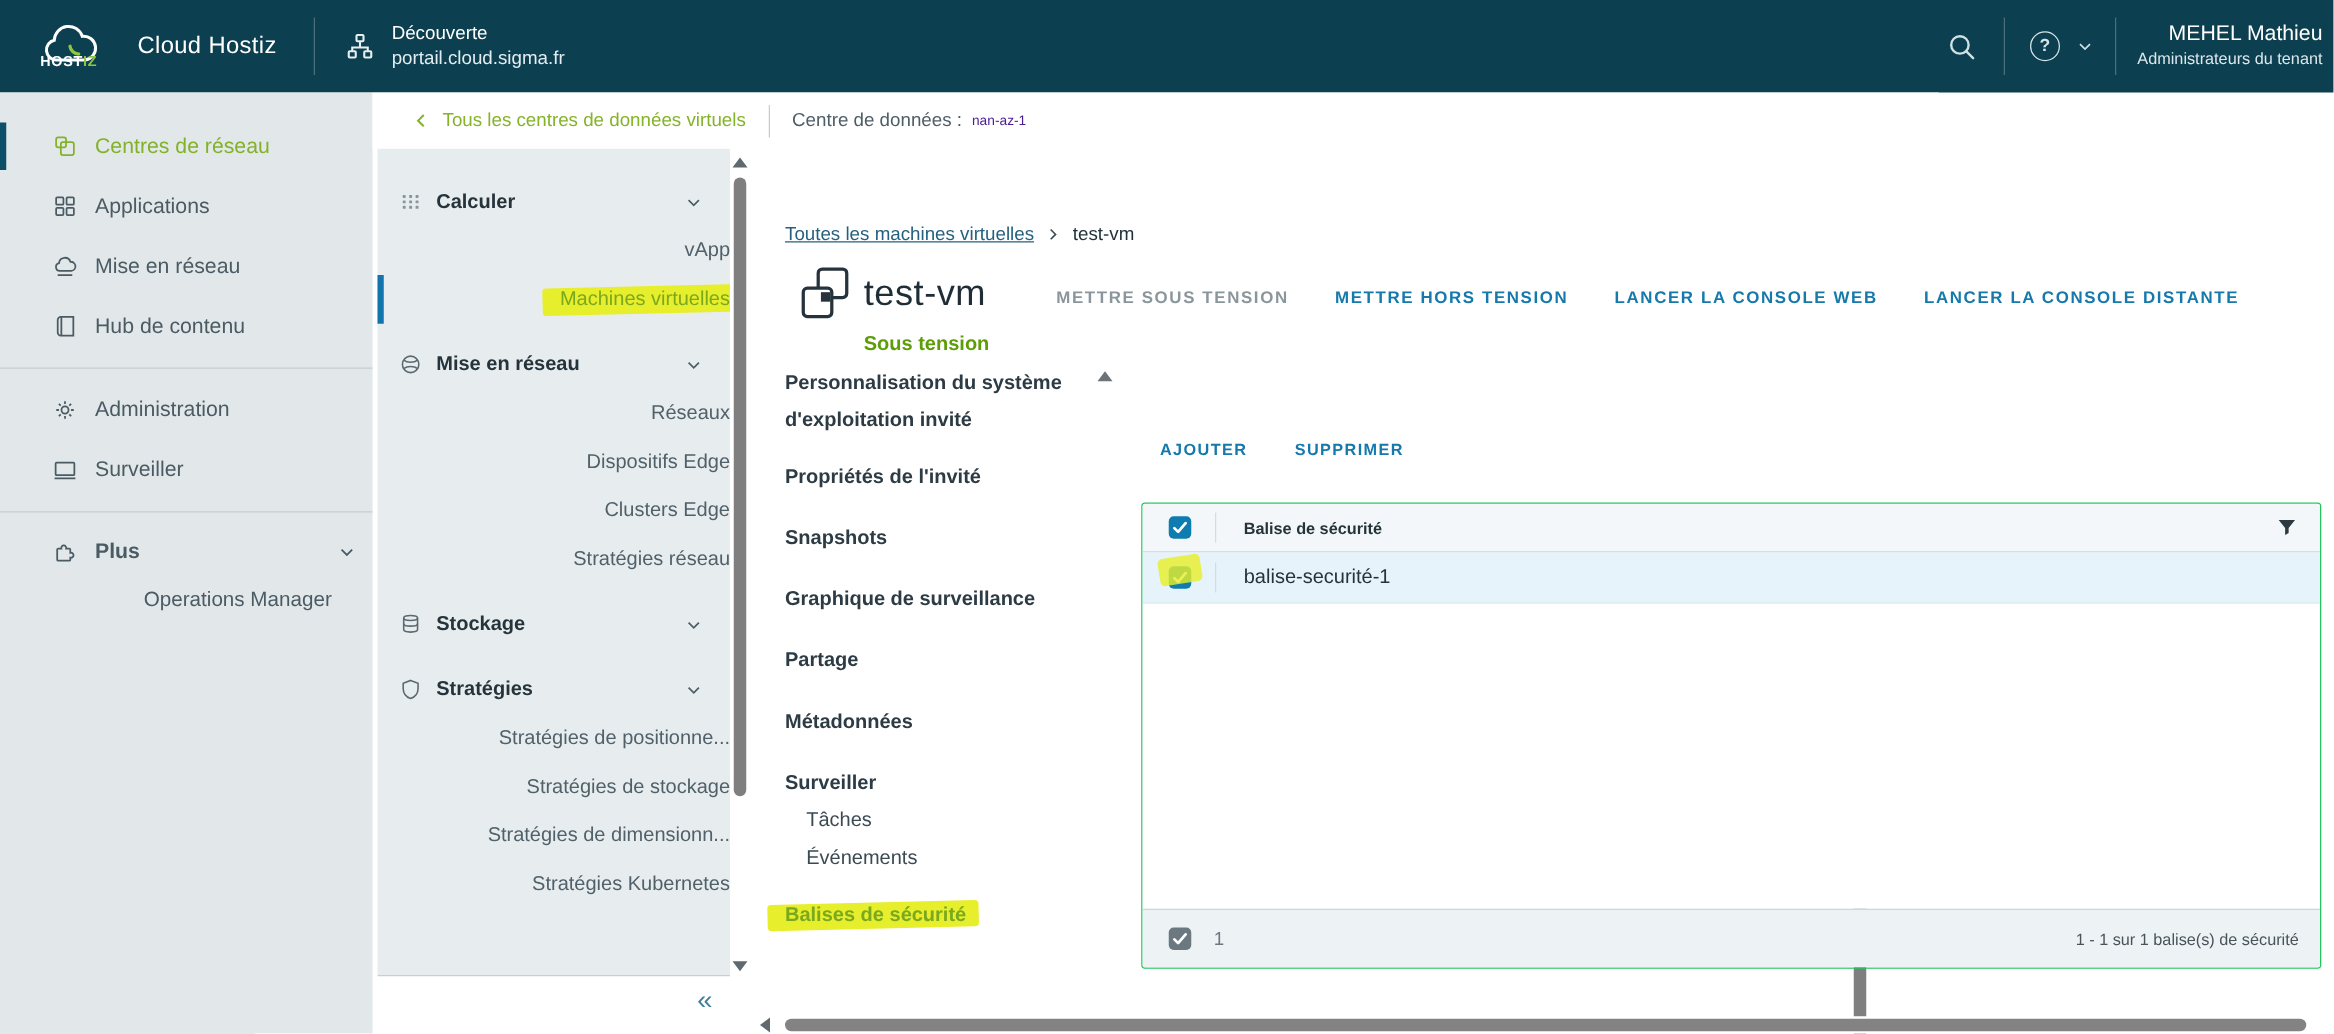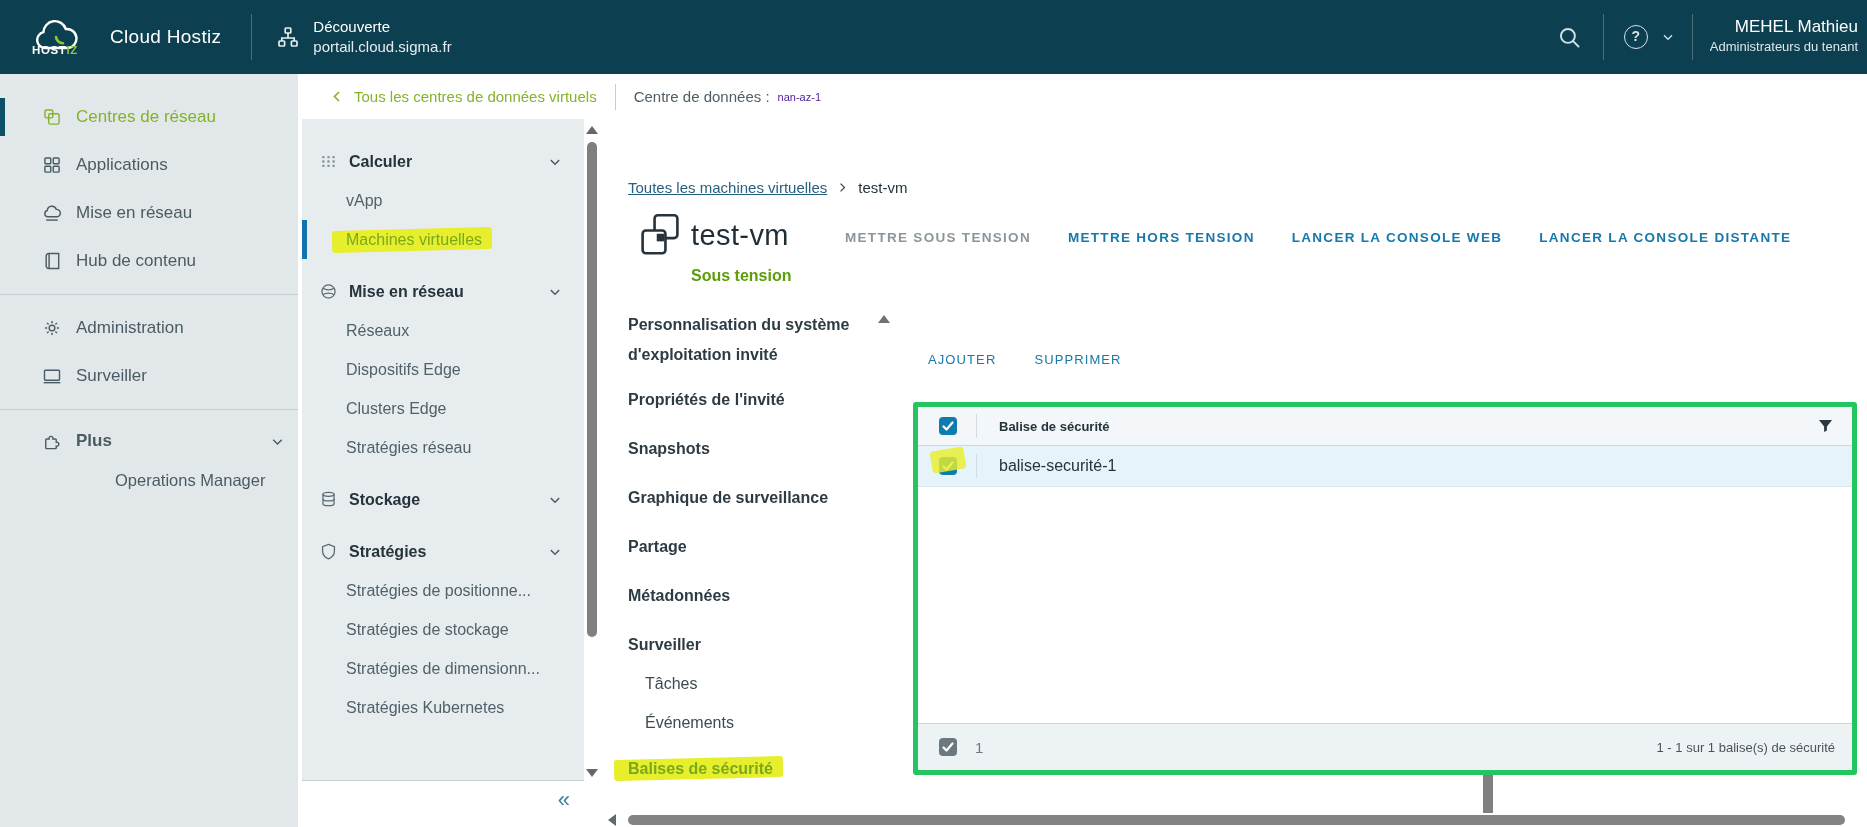--- a/index.html
+++ b/index.html
@@ -48,21 +48,21 @@
   .crumb-value{font-size:11px;color:#4c1d95;margin-left:8px;}
 
   
   .subnav{position:absolute;left:302px;top:119px;width:282px;height:661px;background:#e7edef;
           padding-top:23px;box-sizing:border-box;}
   .nav-row{height:39px;display:flex;align-items:center;padding-left:17px;position:relative;
            font-size:16px;color:#51616a;box-sizing:border-box;}
   .nav-row.section{color:#25333b;font-weight:600;gap:10px;}
   .nav-row .nicon{width:20px;height:20px;flex:none;display:flex;color:#5b6a72;}
   .nav-chev{position:absolute;right:20px;top:11px;display:flex;}
-  .nav-row.child{padding-left:44px;}
+  .nav-row.child{padding-left:44px;justify-content:flex-end;}
   .nav-row.child.active{color:#7aa81e;}
   .nav-row.child.active::before{content:"";position:absolute;left:0;top:0;bottom:0;width:5px;background:#1174ad;}
   .nav-gap{height:13px;}
   .hl{position:relative;z-index:0;}
   .hl::before{content:"";position:absolute;left:-14px;right:-10px;top:-2px;bottom:-2px;
               background:#e7ee2b;transform:rotate(-1.4deg);border-radius:3px;z-index:-1;}
   .subnav-footer{position:absolute;left:302px;top:780px;width:282px;height:47px;background:#fff;
                  border-top:1px solid #c6cfd3;box-sizing:border-box;}
   .collapse-btn{position:absolute;right:14px;top:6px;font-size:22px;color:#43809c;}
 
@@ -88,34 +88,34 @@
   .vm-crumb a{color:#26607f;text-decoration:underline;}
   .vm-crumb .cur{color:#1f3038;}
   .vm-icon{position:absolute;left:38px;top:93px;}
   .vm-title{position:absolute;left:91px;top:100px;font-size:29px;font-weight:300;color:#1f2e36;letter-spacing:.4px;}
   .vm-status{position:absolute;left:91px;top:148px;font-size:16px;font-weight:bold;color:#5c9d08;}
   .vm-actions{position:absolute;left:245px;top:111px;display:flex;gap:37px;}
   .act{font-size:13.5px;font-weight:bold;letter-spacing:1.3px;color:#1579ab;white-space:nowrap;}
   .act.disabled{color:#8b969c;}
 
   .tabs{position:absolute;left:28px;top:173px;width:250px;}
-  .tab{font-size:16px;font-weight:600;color:#2d3b44;line-height:21px;margin-bottom:28px;position:relative;margin-top:18px;}
+  .tab{font-size:16px;font-weight:600;color:#2d3b44;line-height:21px;margin-bottom:28px;position:relative;}
   .tab.multi{line-height:30px;margin-bottom:19px;}
   .tab.group{margin-bottom:9px;}
   .tab.child{font-weight:400;color:#3c4a52;padding-left:17px;margin-bottom:9px;}
   .tab.child.last{margin-bottom:0;}
   .tab.active{margin-top:25px;color:#7aa81e;font-weight:bold;}
   .tab .arrow-up{position:absolute;right:-12px;top:5px;width:0;height:0;
                  border-left:6px solid transparent;border-right:6px solid transparent;
                  border-bottom:8px solid #6b7278;}
 
   .panel-toolbar{position:absolute;left:328px;top:233px;display:flex;gap:38px;}
-  .tbtn{font-size:13px;font-weight:normal;letter-spacing:1.1px;color:#1579ab;}
-
-  .grid{position:absolute;left:313px;top:283px;width:944px;height:373px;border:5px solid #22c55e;
+  .tbtn{font-size:13px;font-weight:bold;letter-spacing:1.1px;color:#1579ab;}
+
+  .grid{position:absolute;left:313px;top:283px;width:944px;height:373px;border:1px solid #22c55e;
         border-radius:3px;display:flex;flex-direction:column;box-sizing:border-box;overflow:hidden;}
   .grid-header{height:38px;background:#f3f7f9;border-bottom:1px solid #ccd7dc;display:flex;align-items:center;flex:none;}
   .grid-row{height:40px;background:#e6f3fb;border-bottom:1px solid #d8e7ee;display:flex;align-items:center;flex:none;}
   .grid-body{flex:1;background:#fff;}
   .grid-footer{height:46px;background:#edf2f5;border-top:1px solid #ccd7dc;display:flex;align-items:center;flex:none;}
   .cbx{width:18px;height:18px;border-radius:4px;background:#0f7cb0;margin-left:21px;flex:none;
        display:flex;align-items:center;justify-content:center;position:relative;z-index:1;}
   .cbx.gray{background:#6b7880;}
   .cbx-wrap{position:relative;display:flex;}
   .cbx-wrap .marker{content:"";position:absolute;left:13px;top:-8px;width:34px;height:22px;

